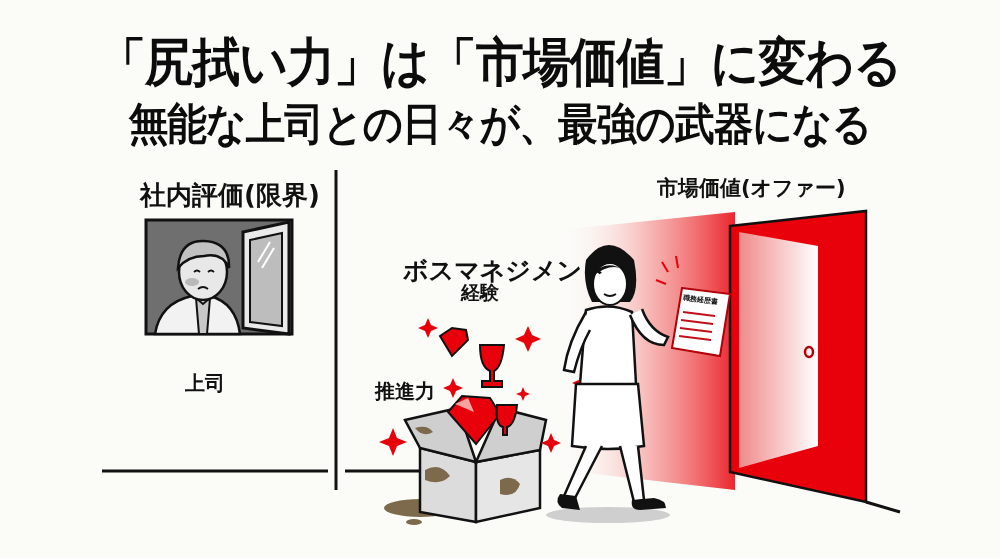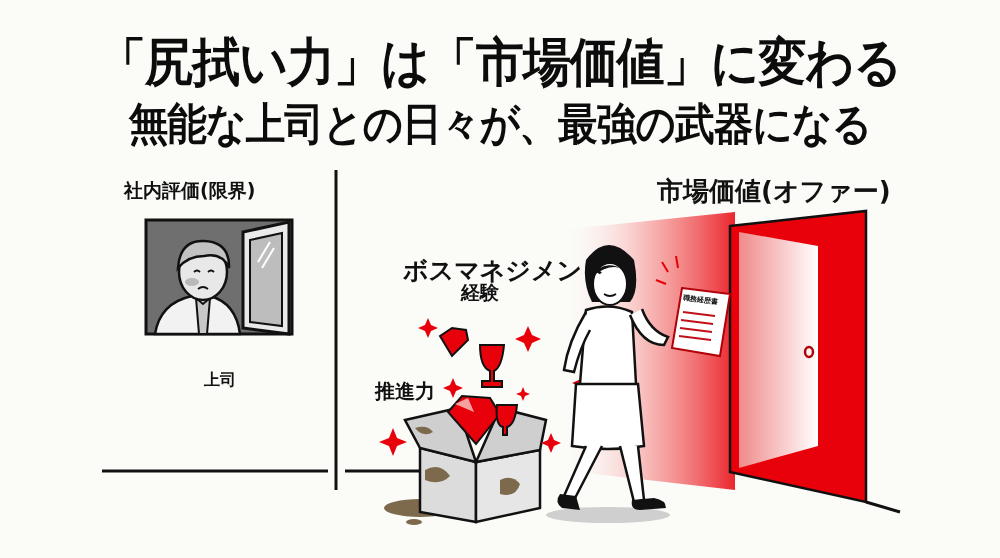--- a/index.html
+++ b/index.html
@@ -115,18 +115,18 @@
     <g stroke="#e8000a" stroke-width="2">
       <line x1="662" y1="262" x2="668" y2="272"></line>
       <line x1="676" y1="256" x2="678" y2="268"></line>
       <line x1="656" y1="280" x2="666" y2="284"></line>
     </g>
   </g>
 </svg>
 
 <div class="lbl" style="left:683px;top:295px;font-size:7px;transform:rotate(7deg);">職務経歴書</div>
 
-<div class="lbl" style="left:124px;top:178px;font-size:19px;">社内評価(限界)</div>
-<div class="lbl" style="left:204px;top:370px;font-size:16px;">上司</div>
-<div class="lbl" style="left:657px;top:174px;font-size:26px;">市場価値(オファー)</div>
+<div class="lbl" style="left:140px;top:178px;font-size:26px;">社内評価(限界)</div>
+<div class="lbl" style="left:185px;top:370px;font-size:20px;">上司</div>
+<div class="lbl" style="left:657px;top:174px;font-size:21px;">市場価値(オファー)</div>
 <div class="lbl" style="left:403px;top:254px;font-size:25px;">ボスマネジメント</div>
 <div class="lbl" style="left:461px;top:280px;font-size:19px;">経験</div>
 <div class="lbl" style="left:360px;top:378px;font-size:20px;margin-left:15px;">推進力</div>
 
 </body></html>

